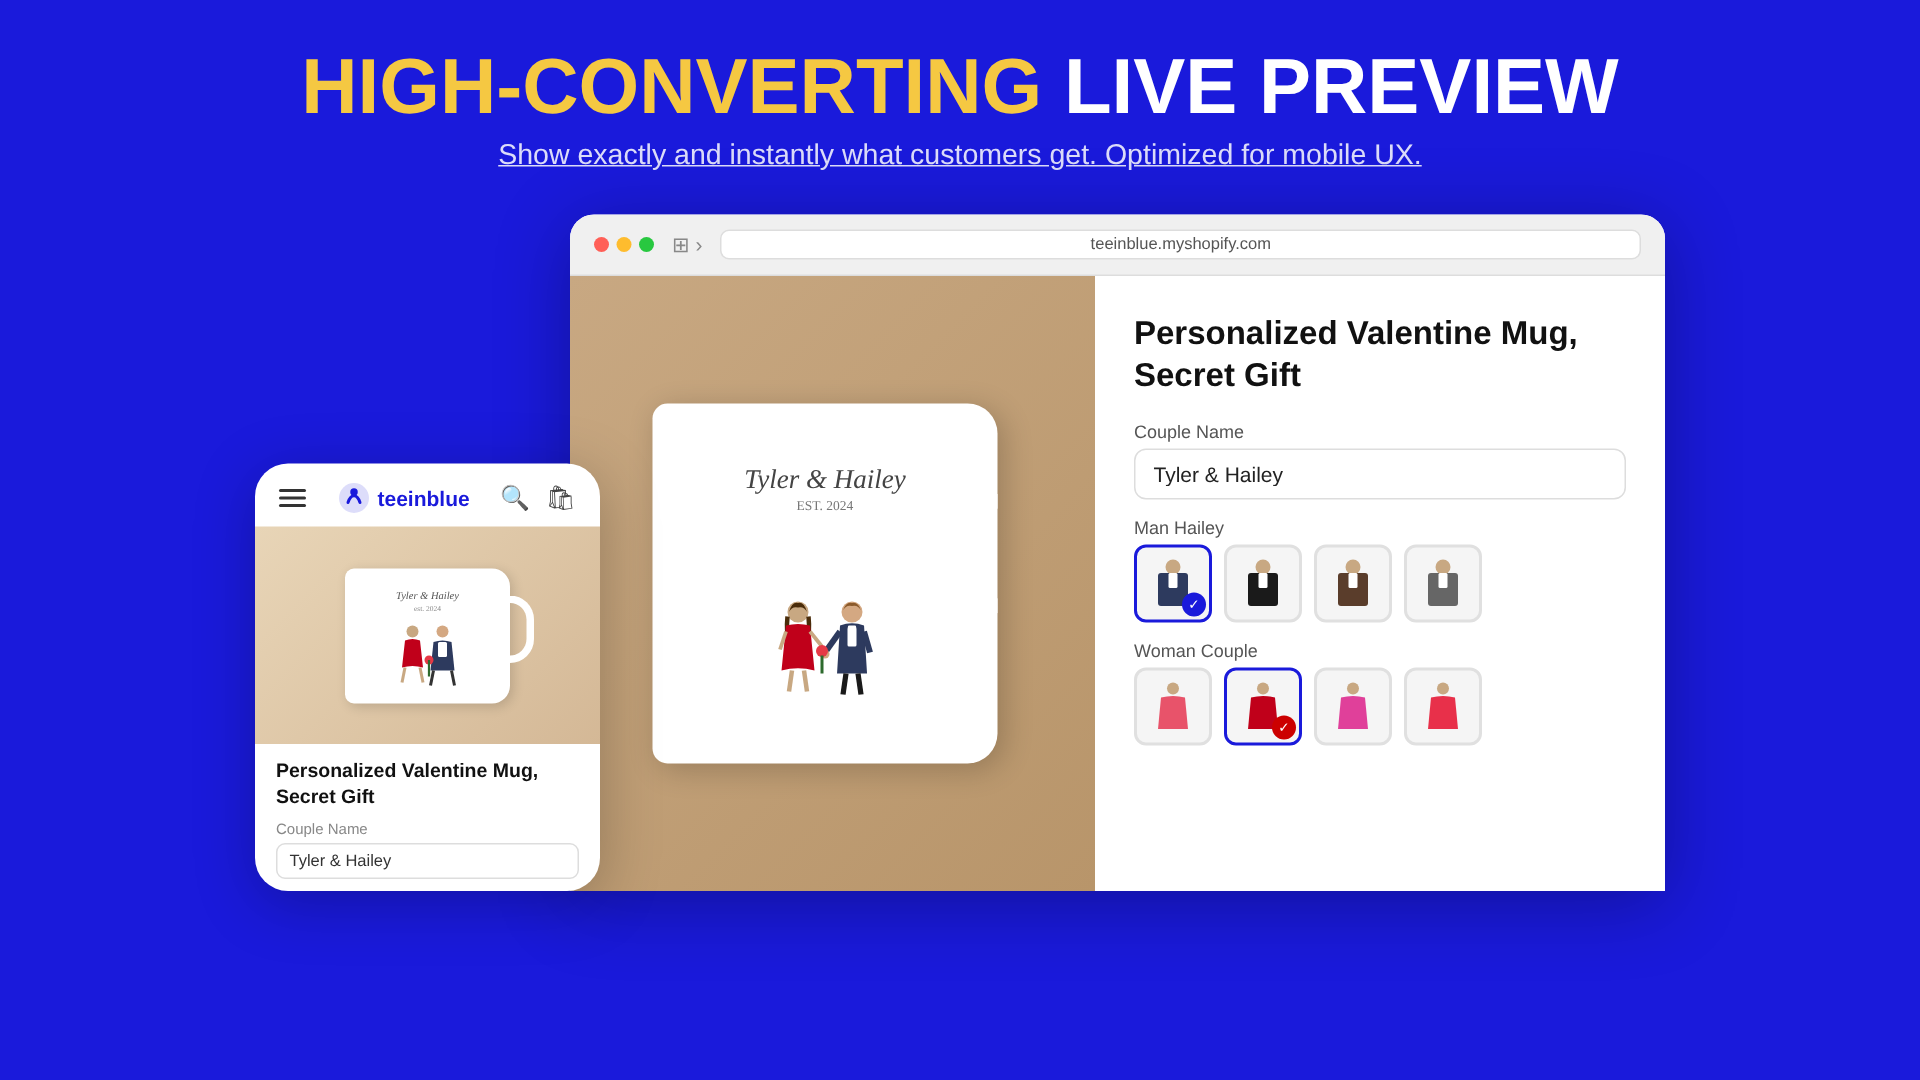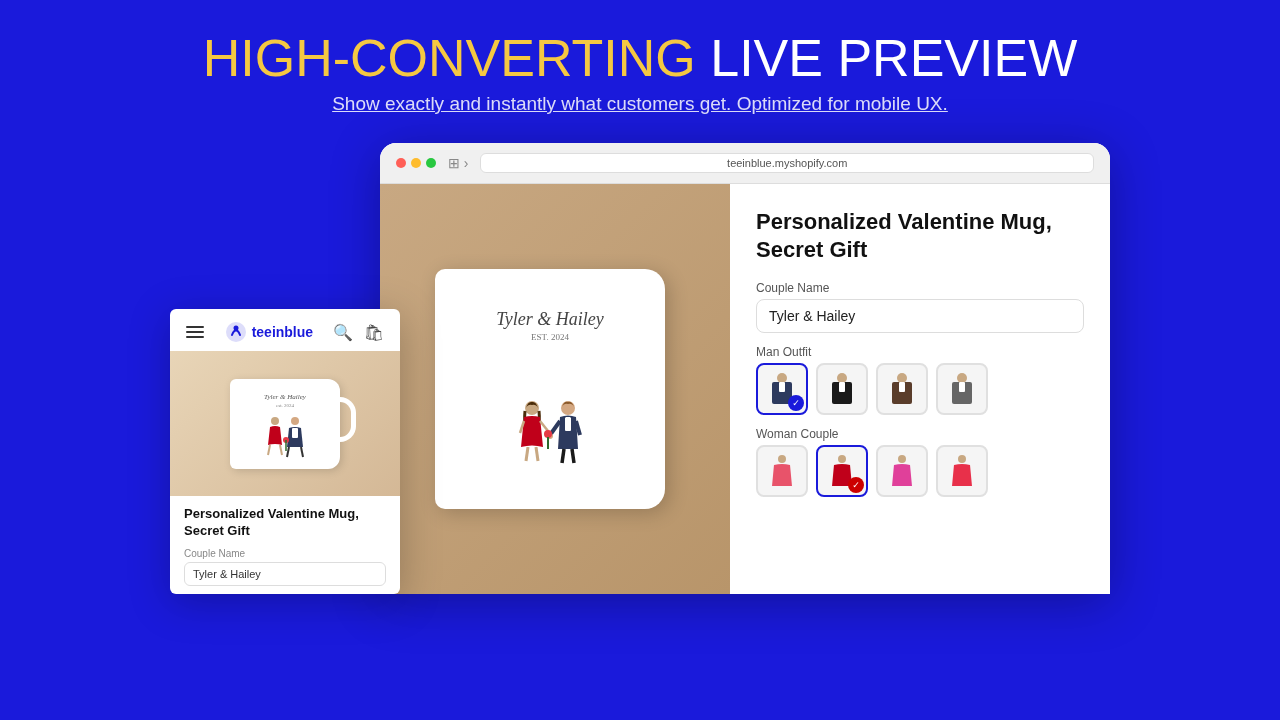--- a/index.html
+++ b/index.html
@@ -16,21 +16,21 @@
       padding-top: 30px;
     }
 
     
     .header {
       text-align: center;
       margin-bottom: 28px;
     }
     .header h1 {
       font-size: 52px;
-      font-weight: 400;
+      font-weight: 700;
       line-height: 1.1;
       color: #ffffff;
     }
     .header h1 .highlight {
       color: #f5c842;
     }
     .header p {
       font-size: 19px;
       color: rgba(255,255,255,0.85);
       margin-top: 6px;
@@ -44,21 +44,21 @@
       justify-content: center;
       gap: 0;
       position: relative;
       width: 100%;
       padding: 0 40px;
     }
 
     
     .mobile-card {
       background: #fff;
-      border-radius: 6px;
+      border-radius: 22px;
       box-shadow: 0 8px 40px rgba(0,0,0,0.25);
       width: 230px;
       padding: 0 0 0 0;
       z-index: 2;
       position: relative;
       bottom: 0;
       margin-right: -20px;
       overflow: hidden;
     }
     .mobile-header {
@@ -524,21 +524,21 @@
         <h2 class="product-title-lg">Personalized Valentine Mug, Secret Gift</h2>
         <div class="options-form">
 
           <div class="field-group">
             <label class="field-label">Couple Name</label>
             <input class="field-input" type="text" value="Tyler &amp; Hailey" style="">
           </div>
 
 
           <div class="field-group">
-            <label class="field-label">Man Outfit</label>
+            <label class="field-label">Man Hailey</label>
             <div class="outfit-options">
               <div class="outfit-swatch selected">
                 <svg width="28" height="34" viewBox="0 0 28 34">
                   <rect x="4" y="10" width="20" height="22" rx="2" fill="#2d3a5e"></rect>
                   <circle cx="14" cy="6" r="5" fill="#c8a882"></circle>
                   <rect x="11" y="10" width="6" height="10" fill="#fff" rx="1"></rect>
                 </svg>
                 <div class="swatch-check">✓</div>
               </div>
               <div class="outfit-swatch">

